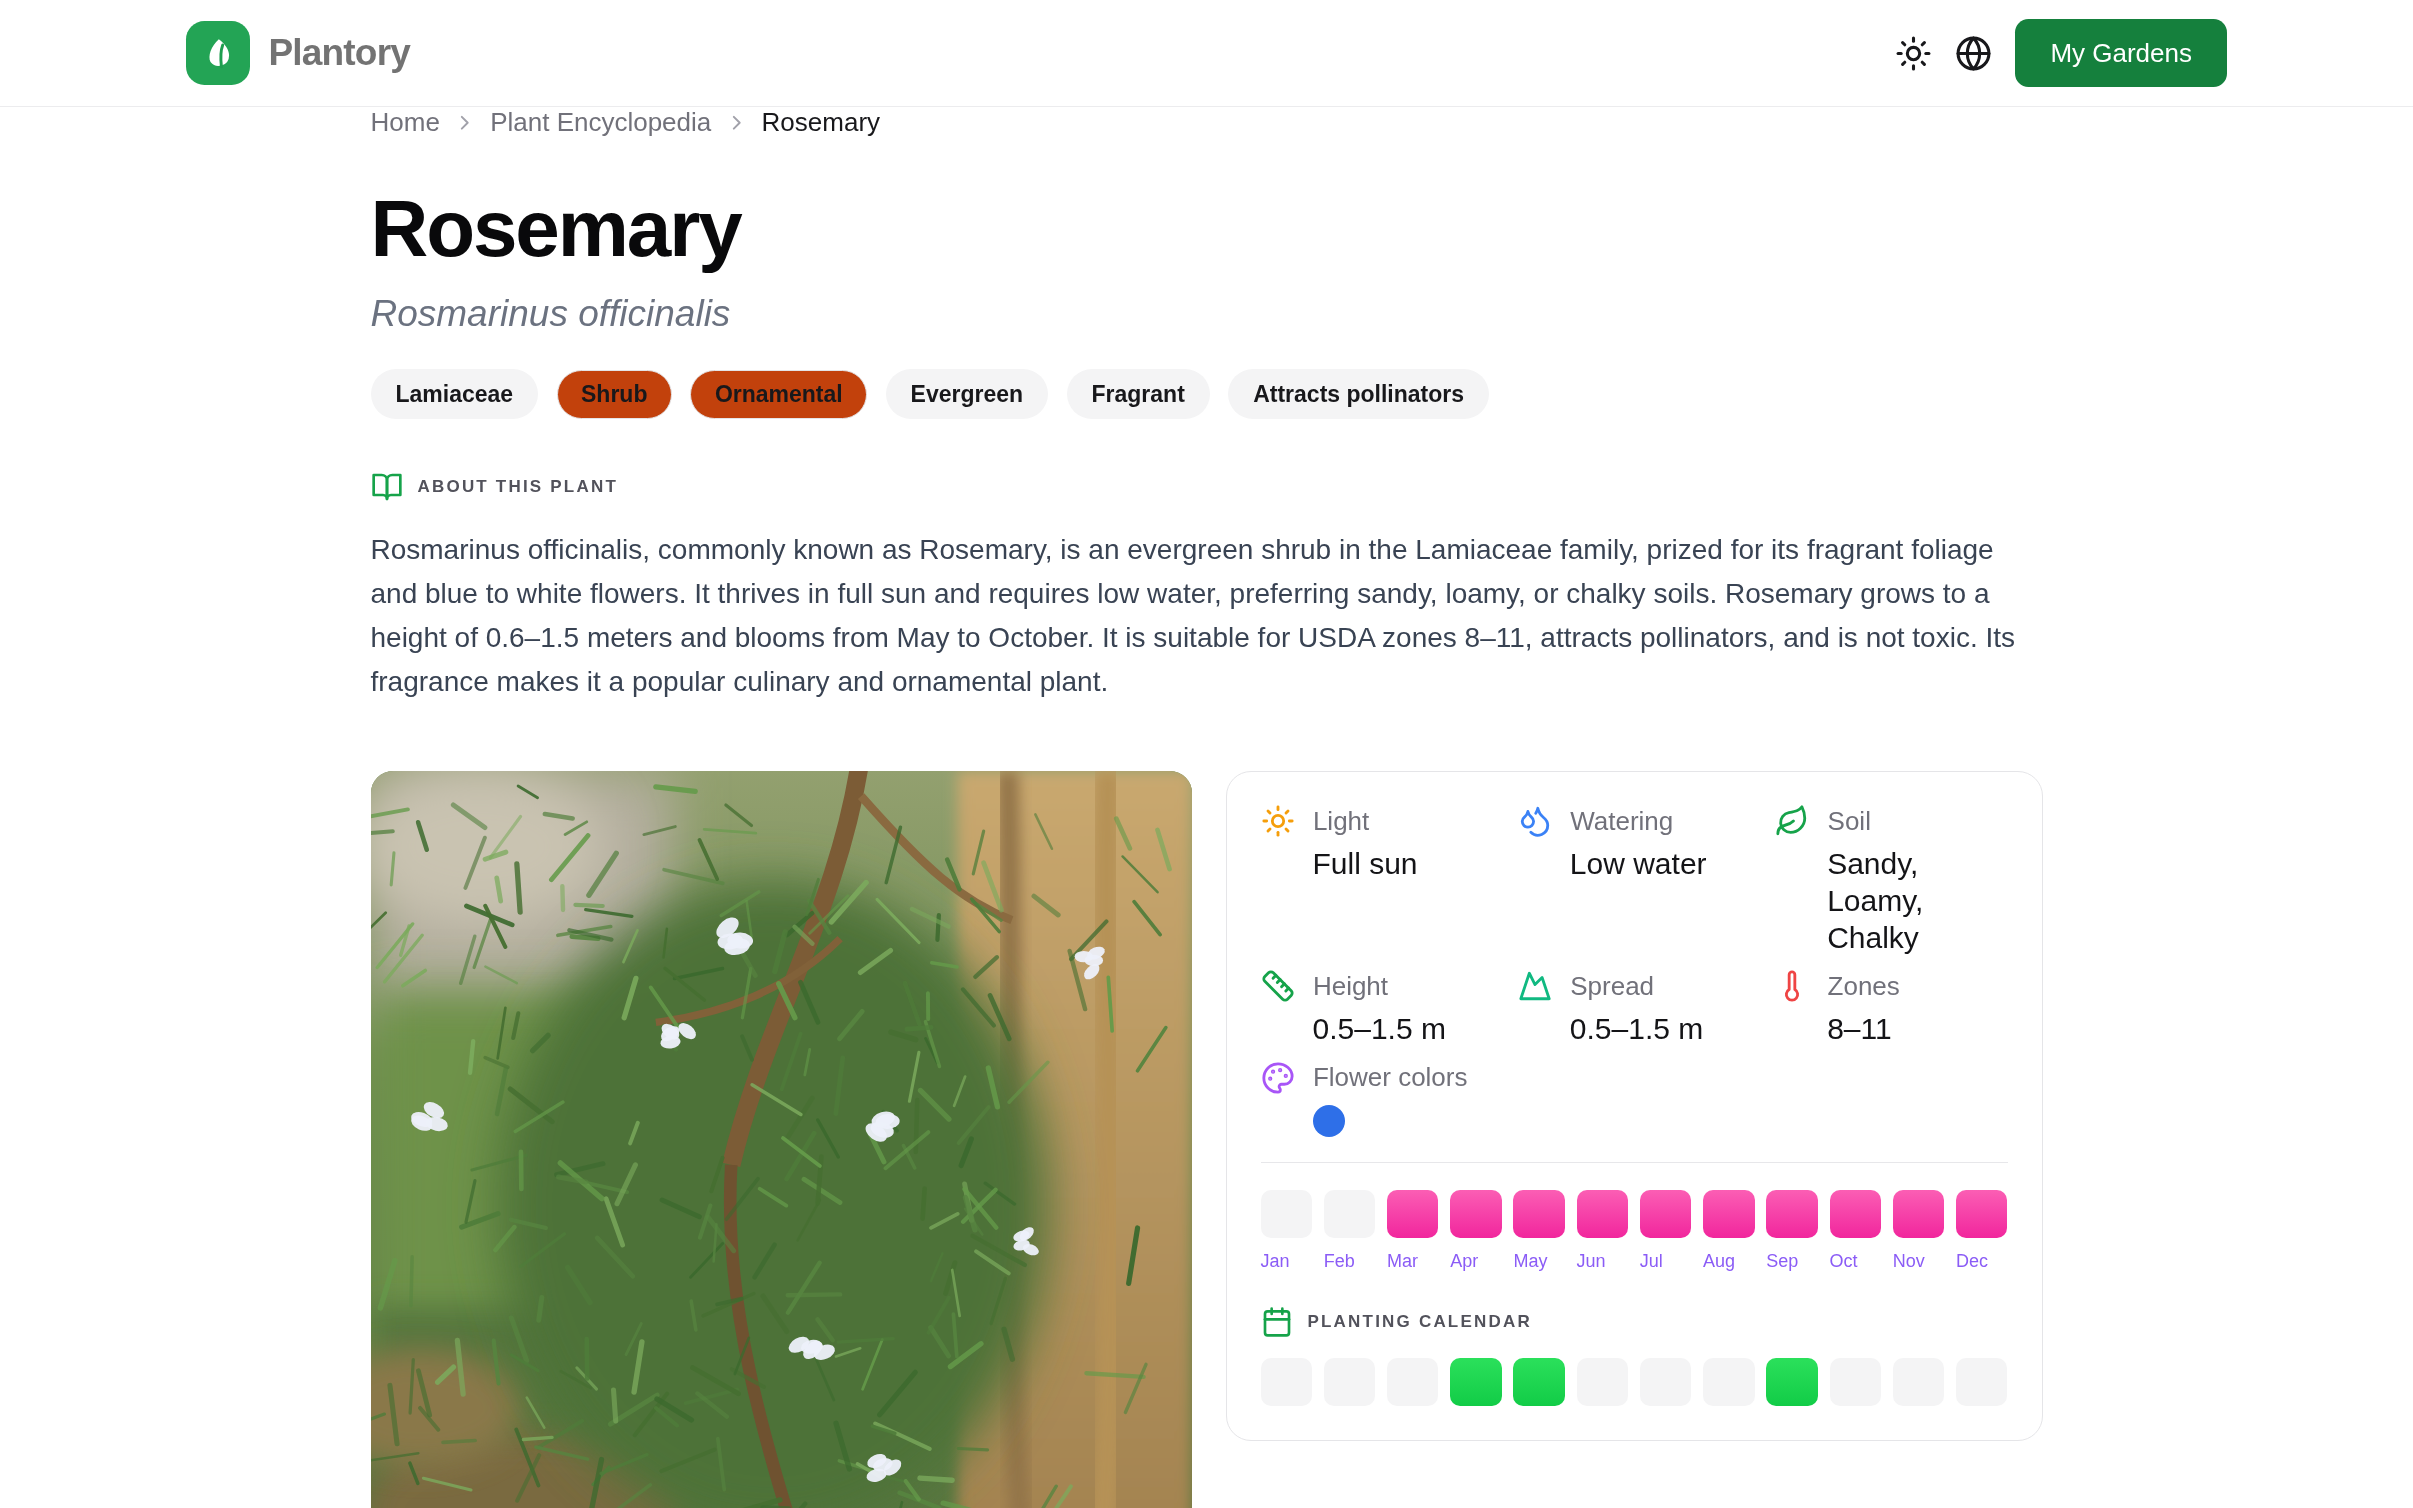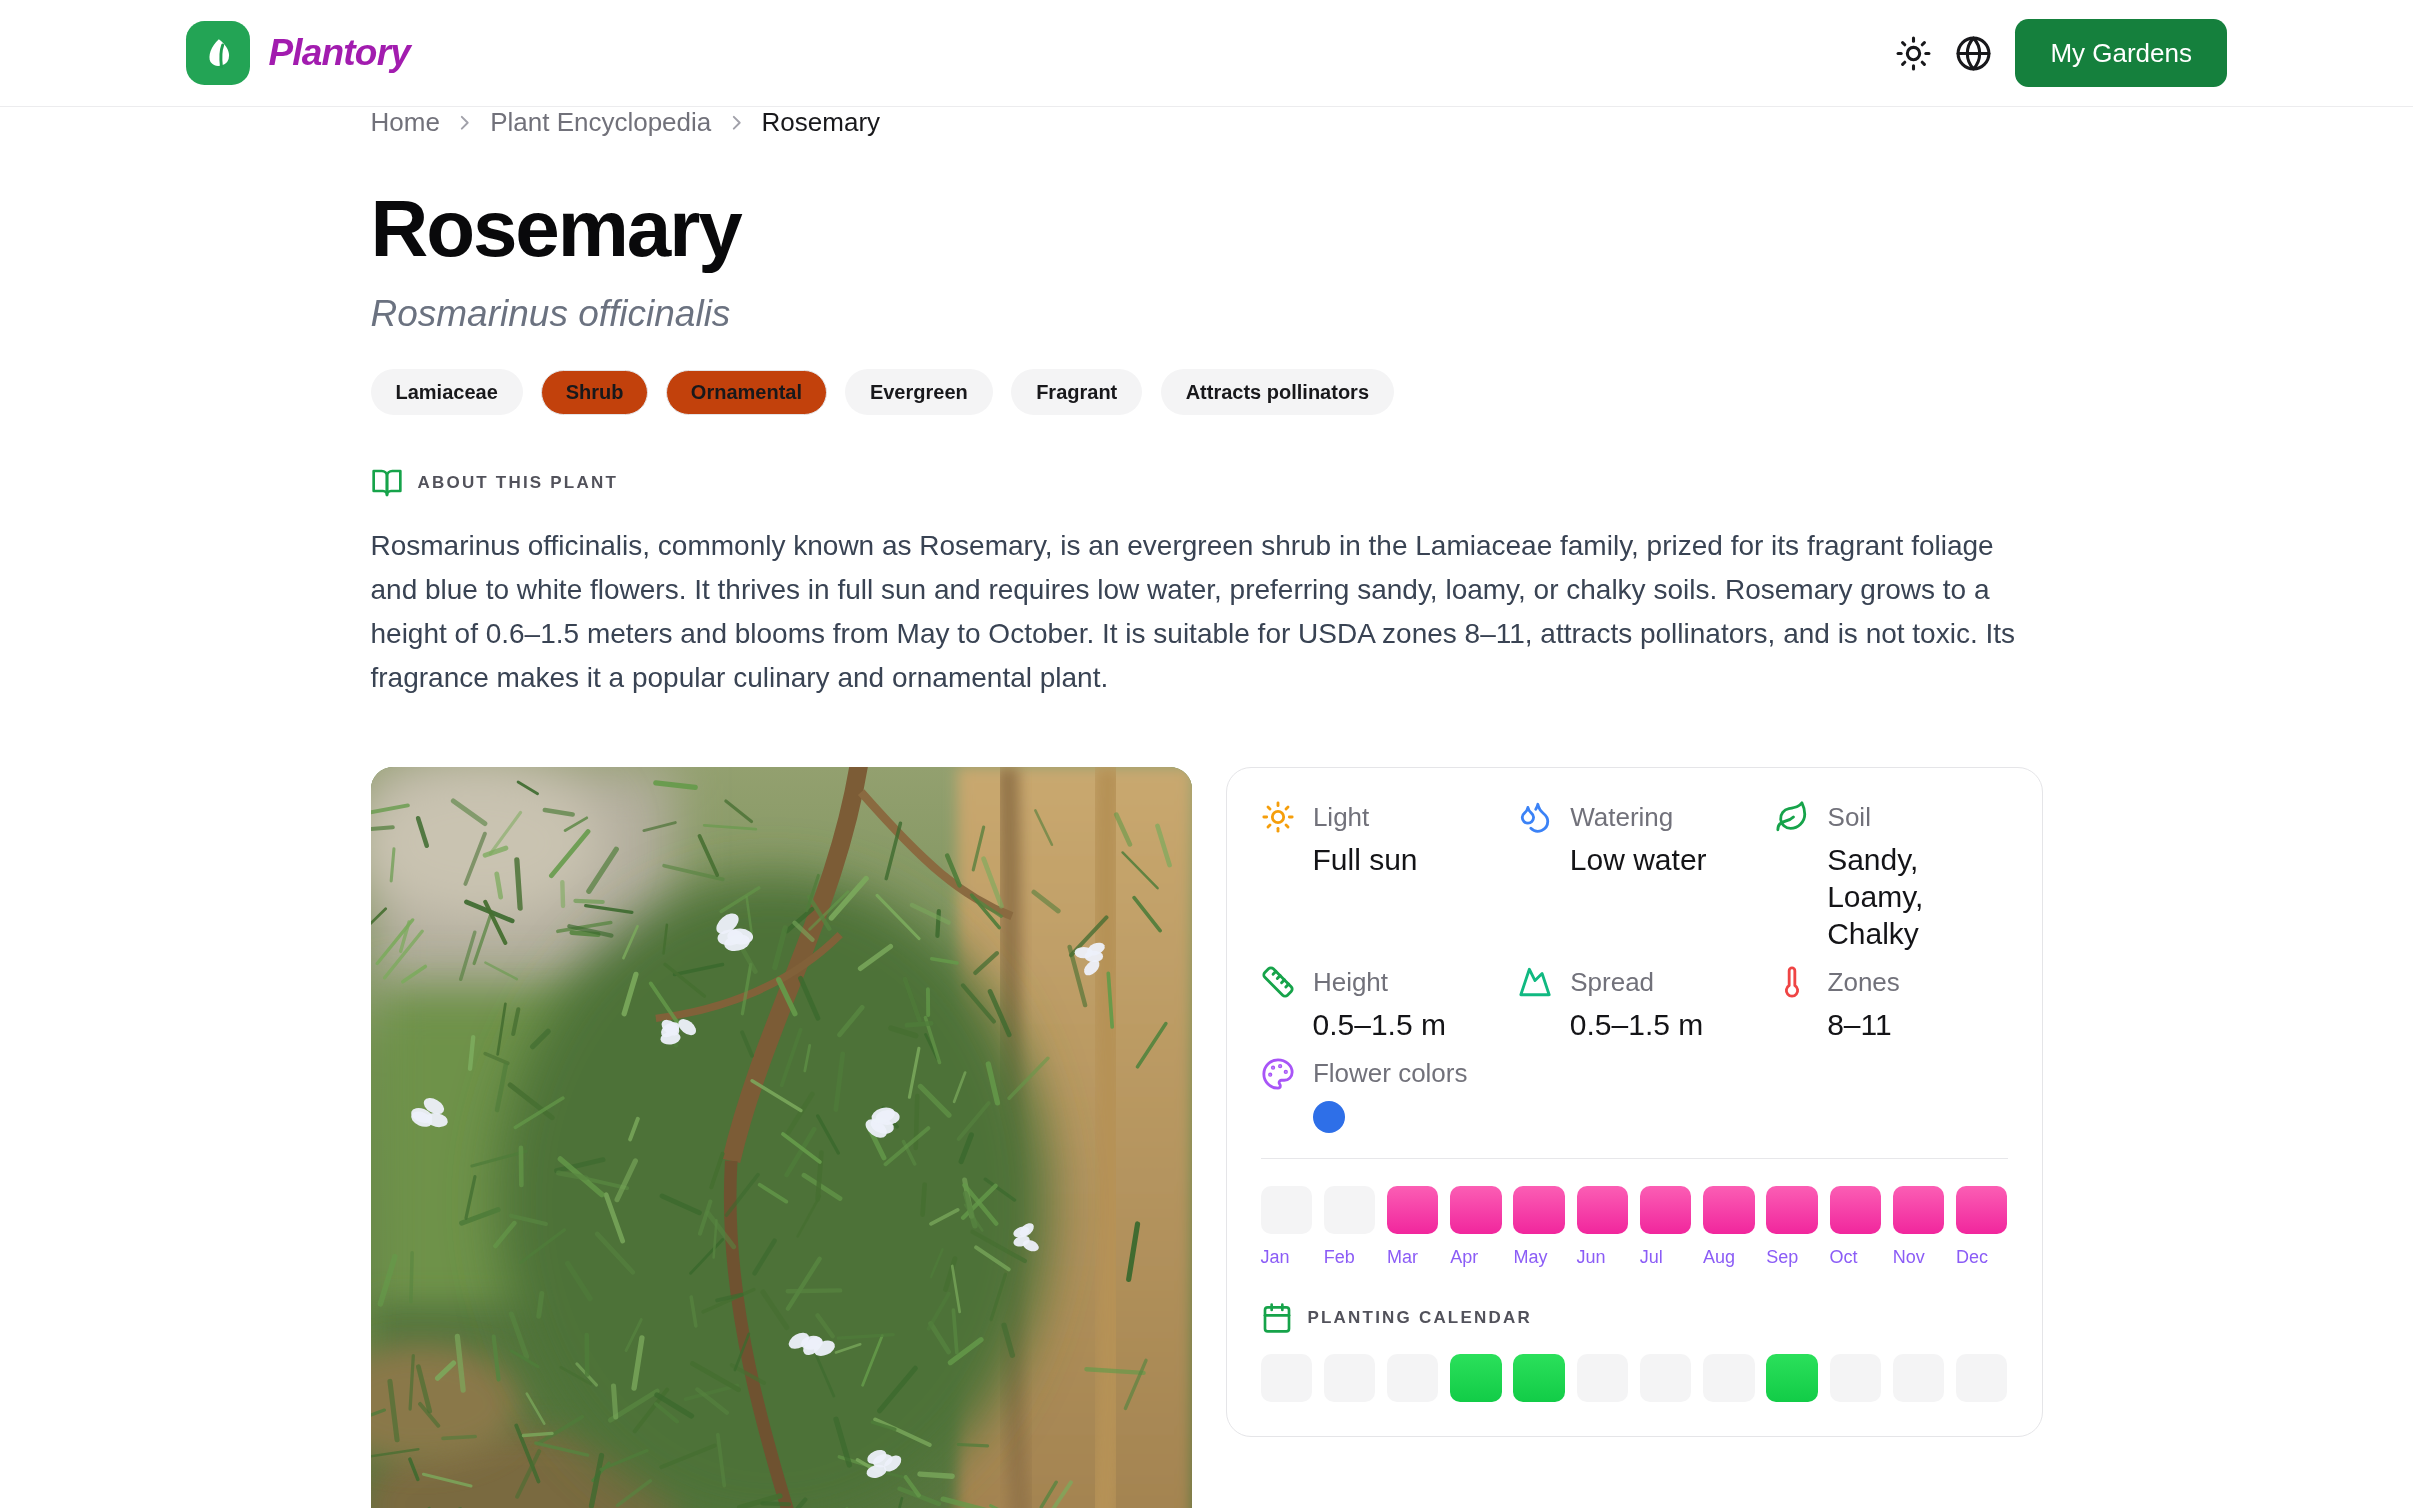--- a/index.html
+++ b/index.html
@@ -8,41 +8,41 @@
   .page { position:relative; width:2413px; height:1508px; background:#fff; overflow:hidden; }
 
   
   svg.icon { fill:none; stroke:currentColor; stroke-width:2; stroke-linecap:round; stroke-linejoin:round; display:block; }
 
   
   .header { display:flex; align-items:center; height:107px; padding:0 186px; border-bottom:1.7px solid #ececee; background:#fff; }
   .logo { display:flex; align-items:center; gap:18.4px; cursor:pointer; }
   .logo-mark { width:64px; height:64px; border-radius:18.4px; background:#23a455; display:flex; align-items:center; justify-content:center; }
   .logo-mark svg { width:39px; height:39px; }
-  .logo-text { font-size:37px; font-weight:700; color:#a21caf; letter-spacing:-0.8px;font-style:italic; }
+  .logo-text { font-size:37px; font-weight:700; color:#737373; letter-spacing:-0.8px; }
   .nav { display:flex; align-items:center; gap:47px; margin-left:55px; }
   .nav a { font-size:27px; color:#3f3f46; text-decoration:none; cursor:pointer; }
   .header-spacer { flex:1; }
   .header-actions { display:flex; align-items:center; gap:23px; }
   .icon-btn { background:none; border:none; color:#18181b; cursor:pointer; }
   .icon-btn svg { width:37px; height:37px; }
   .primary-btn { background:#15803d; color:#fff; border:none; border-radius:13.4px; font-size:26px; font-weight:500; padding:18.4px 35px; cursor:pointer; font-family:inherit; }
 
   
   .main { width:1672px; margin:0 auto; }
   .breadcrumb { display:flex; align-items:center; gap:13.4px; font-size:26px; color:#71717a; }
   .breadcrumb a { color:#71717a; text-decoration:none; cursor:pointer; }
   .breadcrumb .current { color:#18181b; font-weight:500; }
   .breadcrumb svg { width:23.5px; height:23.5px; color:#a1a1aa; }
 
   h1.title { margin-top:49px; font-size:80px; line-height:1.05; font-weight:800; letter-spacing:-2.1px; color:#09090b; }
   .subtitle { margin-top:22px; font-size:37px; font-style:italic; color:#6b7280; }
 
   .tags { display:flex; align-items:center; gap:18.4px; margin-top:34px; }
-  .pill { font-size:20px; font-weight:600; color:#18181b; border-radius:837px; padding:11.7px 25px; cursor:pointer; }
+  .pill { font-size:23px; font-weight:600; color:#18181b; border-radius:837px; padding:11.7px 25px; cursor:pointer; }
   .pill.filled { background:#f4f4f5; }
   .pill.outlined { background:#c2410c; border:1.7px solid #e4e4e7; padding:10px 23.5px; }
 
   .section-head { display:flex; align-items:center; gap:15px; }
   .section-head svg { width:32px; height:32px; }
   .section-head .label { font-size:17px; font-weight:700; letter-spacing:2.2px; color:#52525b; }
   .about-head { margin-top:52px; }
   .about-text { margin-top:25px; font-size:28px; line-height:44px; color:#394353; }
 
   .content-row { display:flex; gap:34px; margin-top:67px; align-items:flex-start; }

